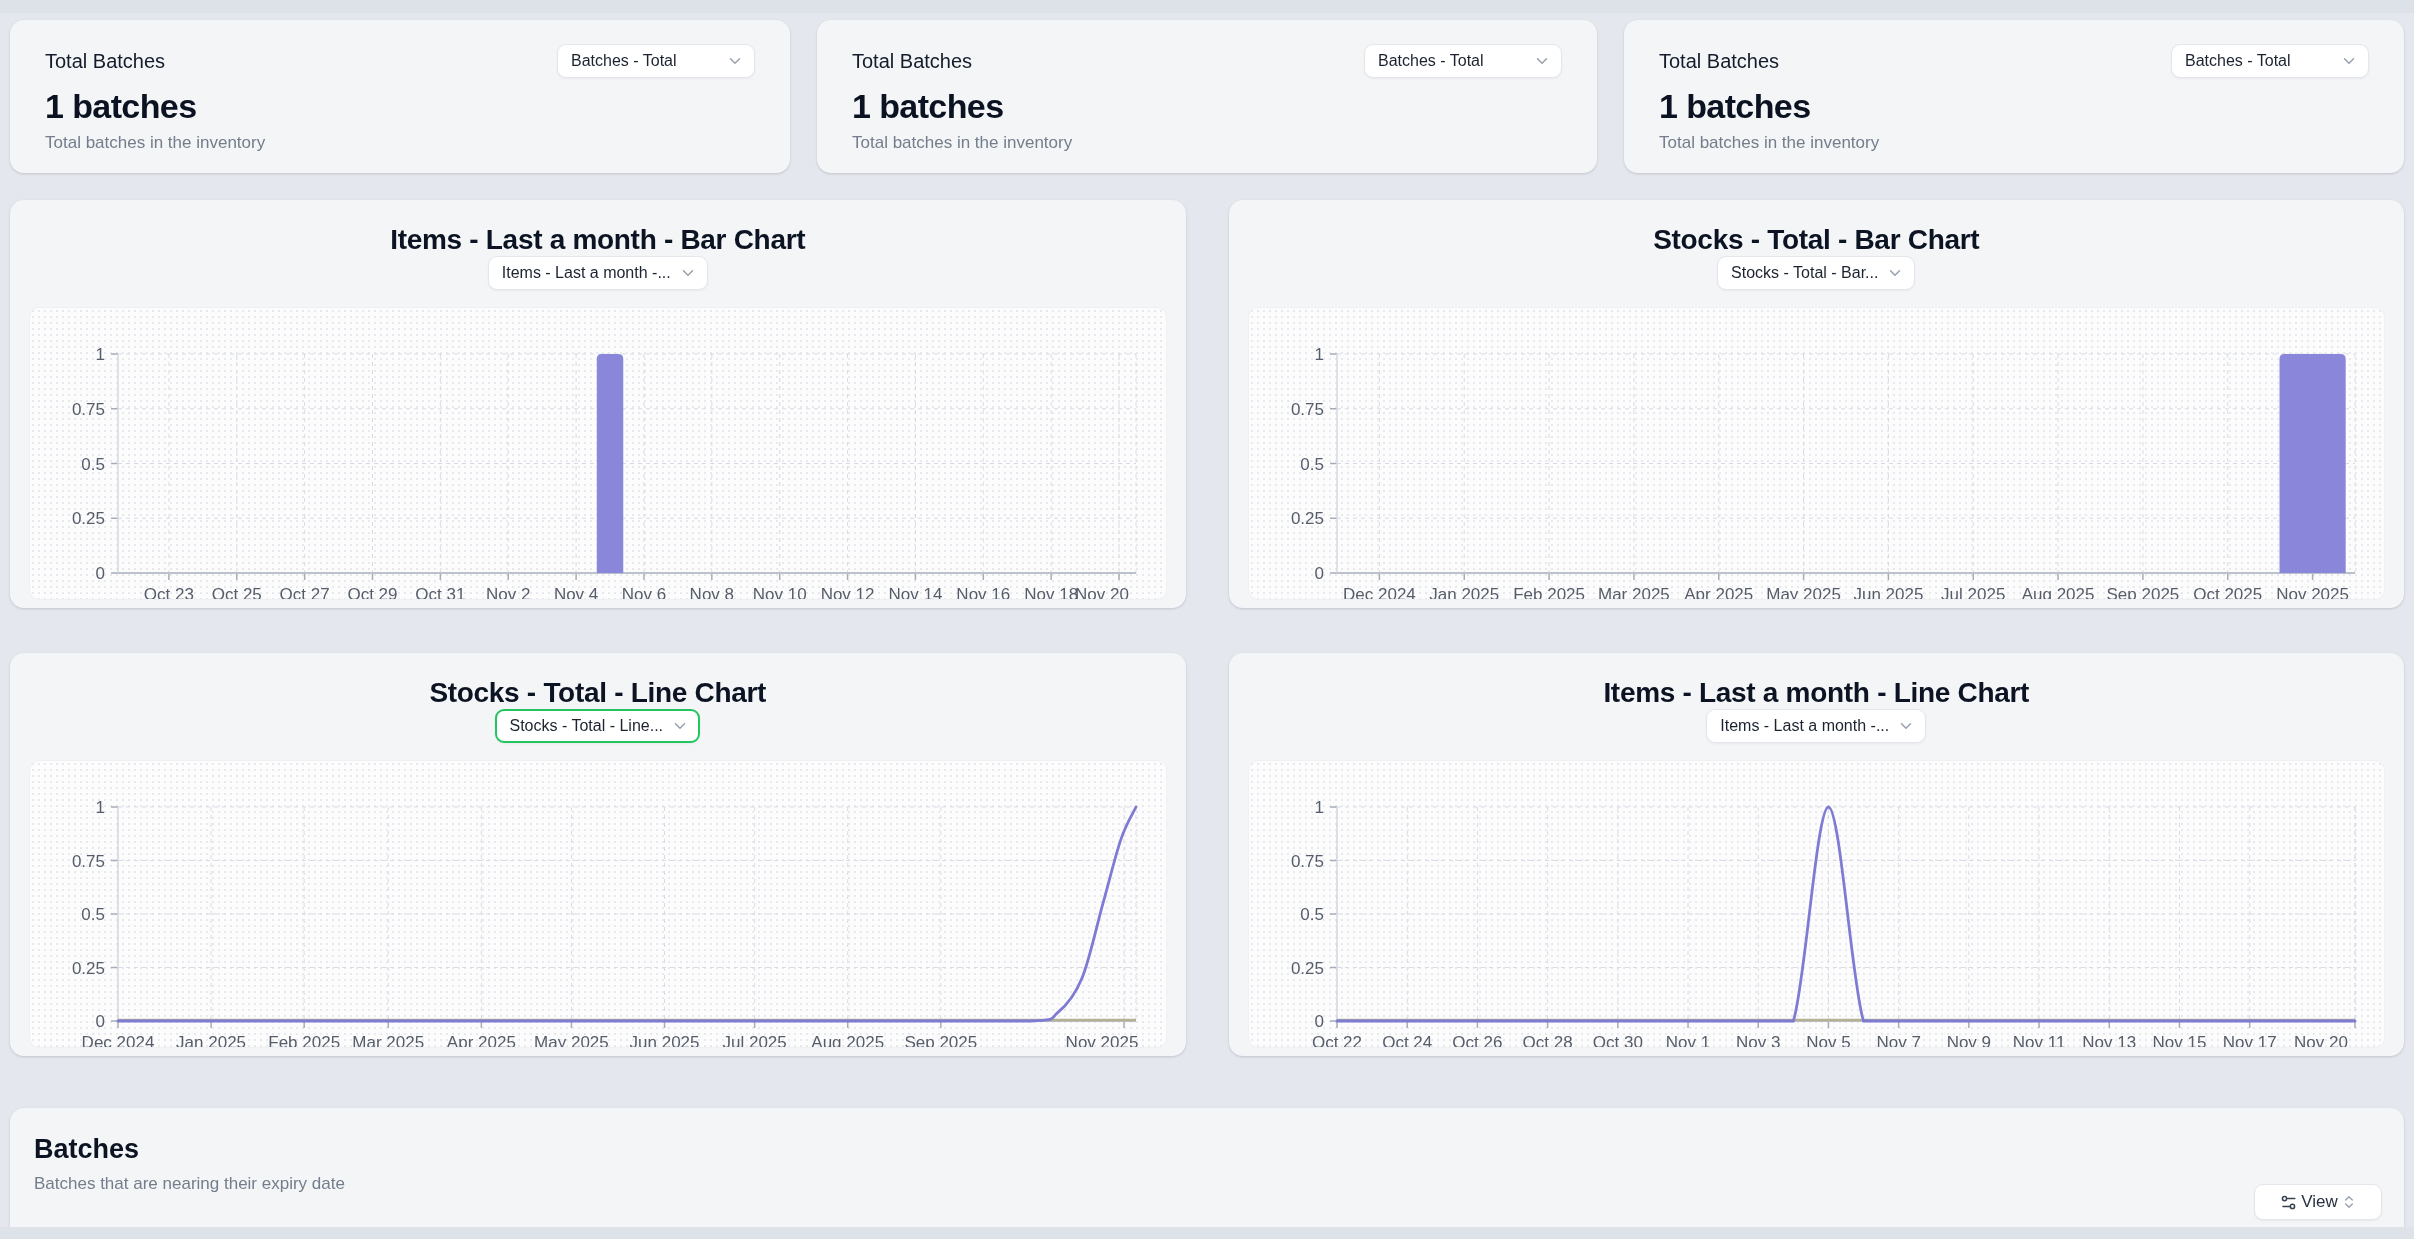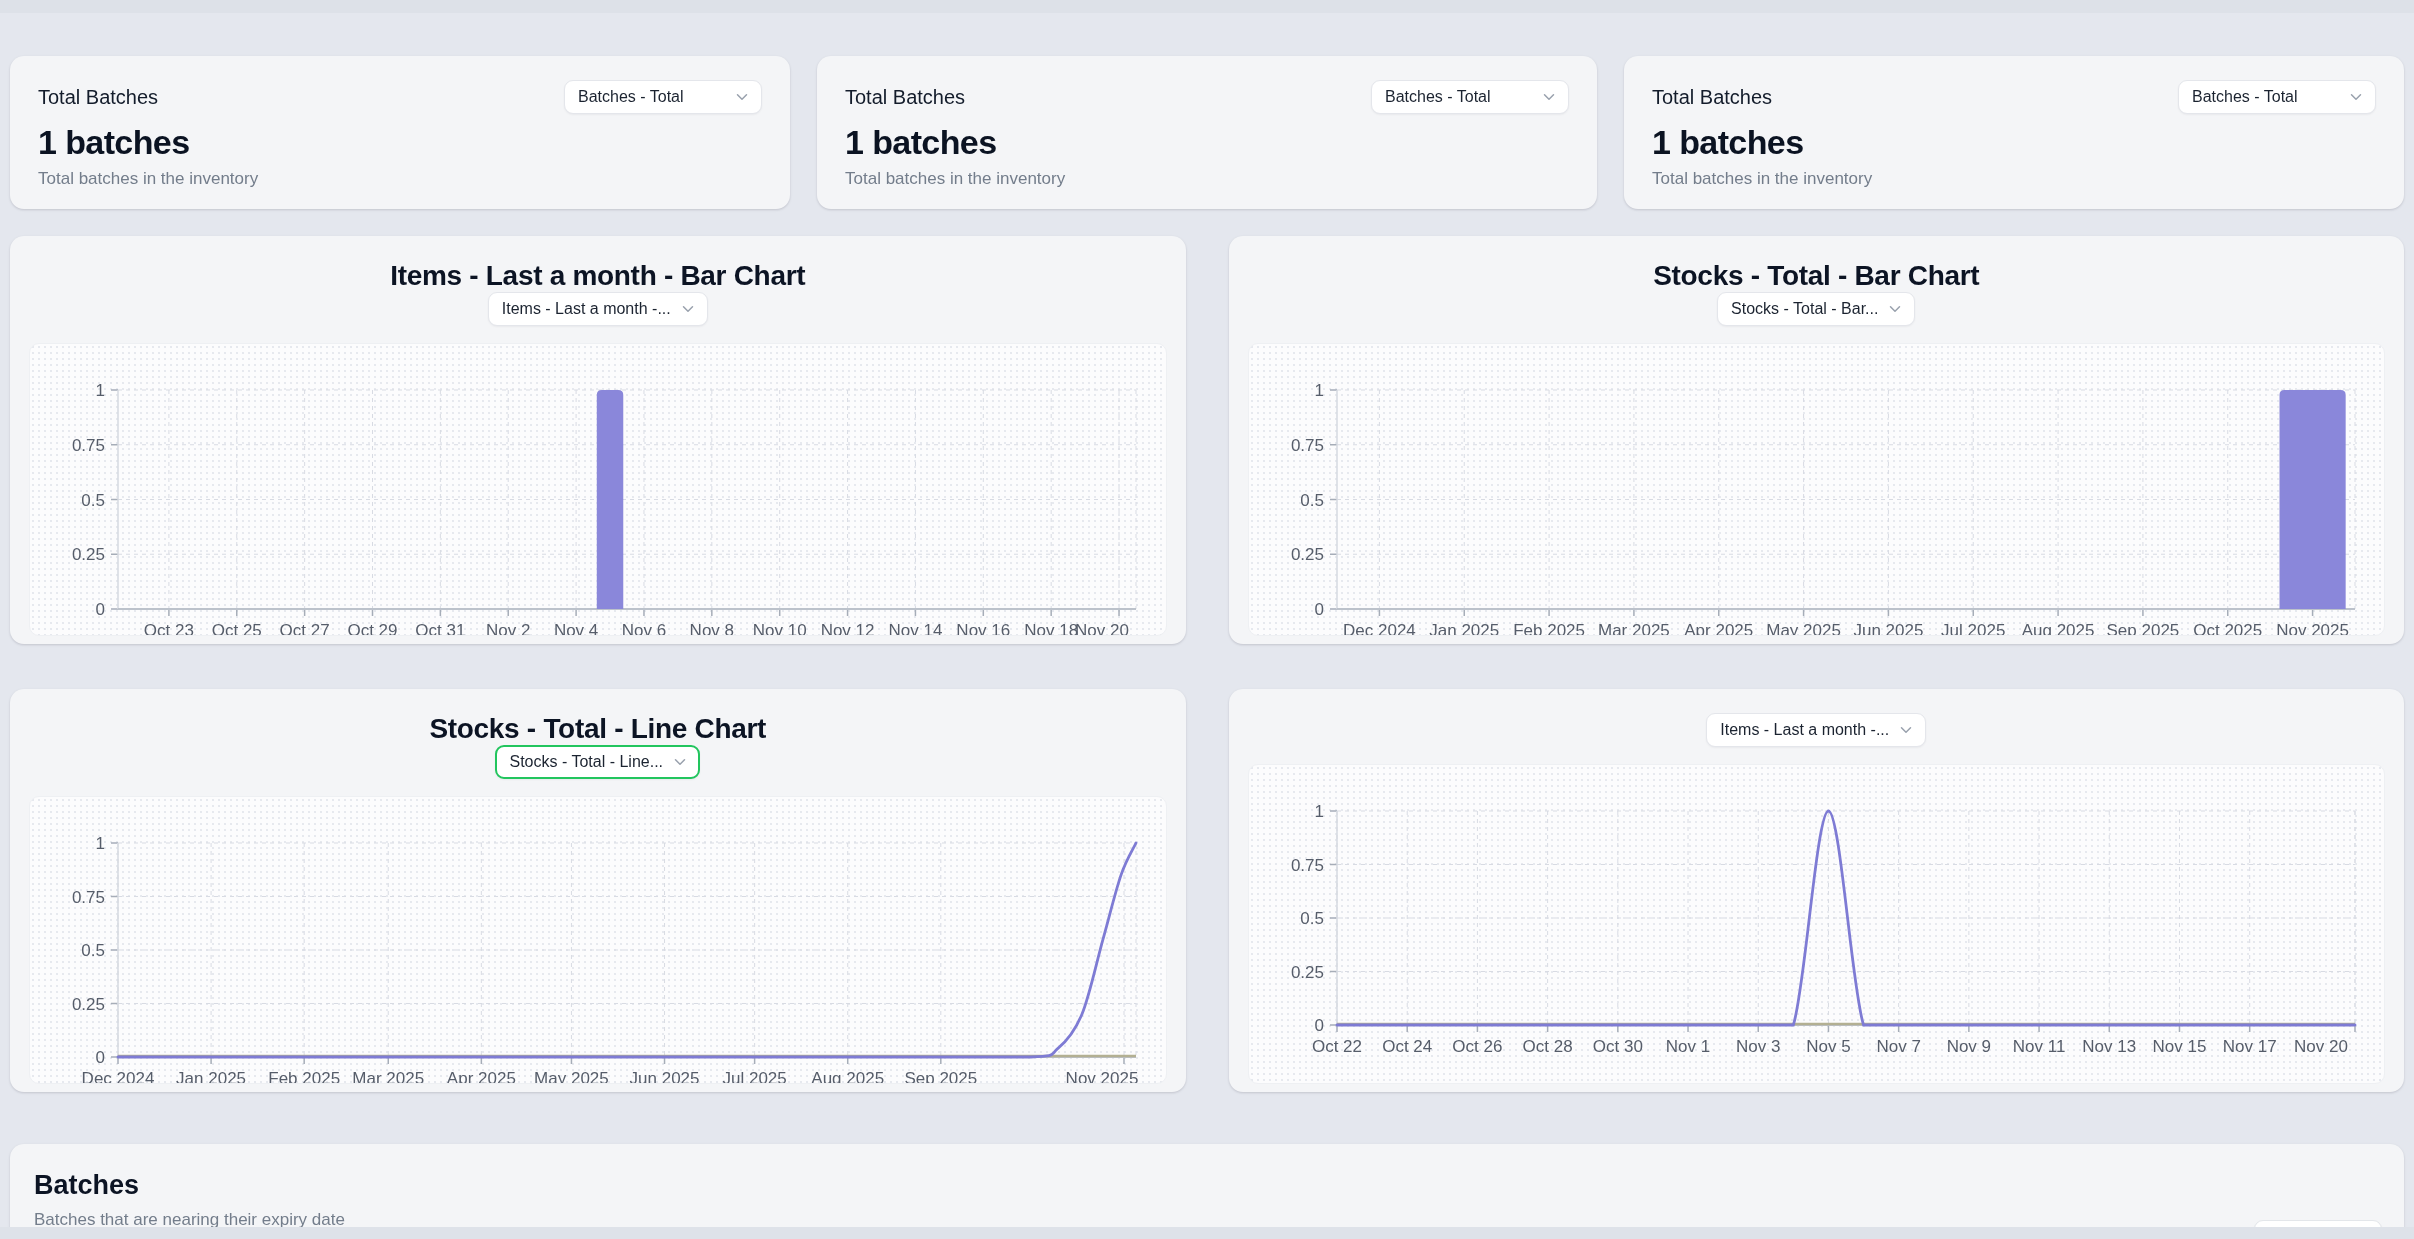--- a/index.html
+++ b/index.html
@@ -6,21 +6,21 @@
   html,body { width:2414px; height:1239px; overflow:hidden; }
   body { background:#e4e7ee; font-family:"Liberation Sans", sans-serif; position:relative; }
   .page { position:absolute; inset:0; padding:20px 10px 0; }
   .top-strip { position:absolute; top:0; left:0; right:0; height:13px; background:#dde1e8; }
   .bottom-strip { position:absolute; left:0; right:0; bottom:0; height:12px; background:#dee2e9; z-index:5; }
 
   .card { background:#f4f5f7; border-radius:14px;
           box-shadow:0 1px 3px rgba(16,24,40,.10), 0 1px 2px rgba(16,24,40,.06); }
 
   .stats-row { display:grid; grid-template-columns:repeat(3,1fr); gap:27px; }
-  .stat-card { height:153px; padding:24px 28px 0;margin-top:36px; }
+  .stat-card { height:153px; padding:24px 35px 0; }
   .stat-top { display:flex; justify-content:space-between; align-items:center; }
   .stat-label { font-size:20px; font-weight:500; color:#131c2b; }
   .stat-value { margin-top:9px; font-size:34px; font-weight:800; letter-spacing:-0.6px; color:#0b1322; }
   .stat-desc { margin-top:7px; font-size:17px; color:#737d8b; }
 
   .select { display:inline-flex; align-items:center; justify-content:space-between; gap:8px;
             height:34px; background:#ffffff; border:1px solid #e4e6eb; border-radius:9px;
             padding:0 10px 0 13px; font-size:16px; color:#1b2330;
             box-shadow:0 1px 2px rgba(16,24,40,.05); cursor:pointer; }
   .stat-card .select { min-width:198px; }
@@ -318,20 +318,21 @@
             <line x1="88" x2="88" y1="46" y2="260" stroke="#d6dae1" stroke-width="1.5"></line>
             <line x1="88" x2="1106" y1="260" y2="260" stroke="#bcc2cb" stroke-width="2"></line>
             <line x1="88" x2="1106" y1="259" y2="259" stroke="#b3b093" stroke-width="2.5"></line>
             <path d="M88 260 C163.07374631268436 260 386.2930186823993 260 538.4424778761063 260 C690.5919370698133 260 919.3166175024583 260 1000.8967551622419 260 C1027.9233038348084 258.5733333333333 1019.4149459193709 258.5733333333333 1027.9233038348084 251.44 C1036.431661750246 244.30666666666667 1044.4395280235988 235.39 1051.9469026548672 217.2 C1059.4542772861357 199.01 1066.4611602753196 165.48333333333335 1072.9675516224188 142.3 C1079.473942969518 119.11666666666667 1085.4798426745328 94.14999999999999 1090.985250737463 78.1 C1096.4906588003932 62.05 1103.497541789577 51.35 1106 46" fill="none" stroke="#7e7bd4" stroke-width="2.8" stroke-linecap="round"></path>
           </svg>
         </div>
   </div>
 
   <div class="card chart-card">
     <div class="chart-header">
+      <div class="chart-title">Items - Last a month - Line Chart</div>
       <div class="select chart-select">
         <span class="lbl">Items - Last a month -...</span>
         <svg class="chev" viewBox="0 0 24 24">
               <path d="m6 9 6 6 6-6"></path>
             </svg>
       </div>
     </div>
     <div class="panel">
           <svg width="1136" height="318">
             <line x1="88" x2="1106" y1="260" y2="260" stroke="#d8dbe3" stroke-width="1" stroke-dasharray="4 4"></line>

